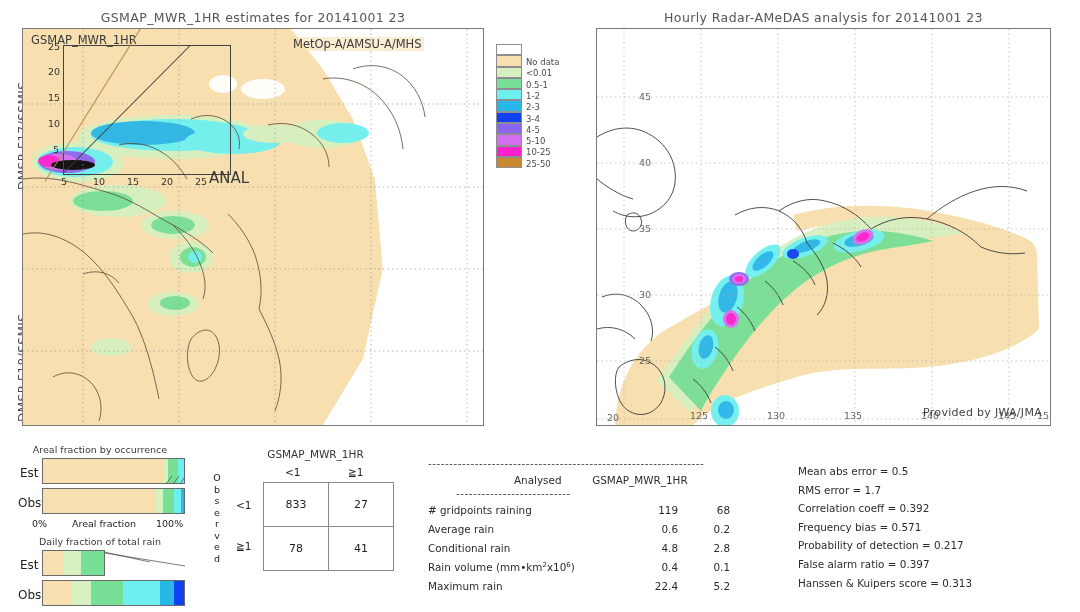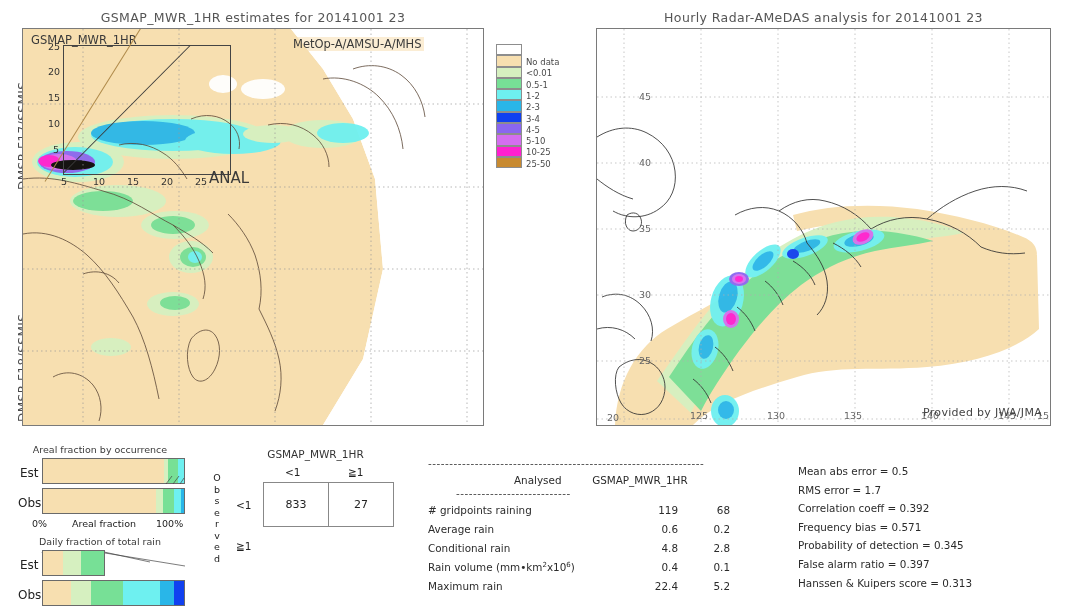--- a/index.html
+++ b/index.html
@@ -400,20 +400,24 @@
       <div>v</div>
       <div>e</div>
       <div>d</div>
     </div>
   <table id="tbl">
     <tbody>
         <tr>
       <td>833</td>
       <td>27</td>
     </tr>
+    <tr>
+      <td>78</td>
+      <td>41</td>
+    </tr>
   </tbody>
     </table>
 </div>
 
 <div id="stats">
   <div class="dash1">-----------------------------------------------------------------</div>
   <div class="colhdr">
     <span>Analysed</span>
     <span style="display:inline-block;width:24px;"></span>
     <span>GSMAP_MWR_1HR</span>
@@ -434,18 +438,18 @@
       <div class="sval2" style="top: 117px;">0.1</div>
       <div class="srow" style="top: 136px;"><span>Maximum rain</span></div>
       <div class="sval1" style="top: 136px;">22.4</div>
       <div class="sval2" style="top: 136px;">5.2</div>
     </div>
   <div id="stats-scores">
       <div class="rcol" style="top: 21px;">Mean abs error = 0.5</div>
       <div class="rcol" style="top: 39.6px;">RMS error = 1.7</div>
       <div class="rcol" style="top: 58.2px;">Correlation coeff = 0.392</div>
       <div class="rcol" style="top: 76.8px;">Frequency bias = 0.571</div>
-      <div class="rcol" style="top: 95.4px;">Probability of detection = 0.345</div>
+      <div class="rcol" style="top: 95.4px;">Probability of detection = 0.217</div>
       <div class="rcol" style="top: 114px;">False alarm ratio = 0.397</div>
       <div class="rcol" style="top: 132.6px;">Hanssen &amp; Kuipers score = 0.313</div>
       <div class="rcol" style="top: 151.2px; margin-top: 46px;">Equitable threat score= 0.238</div>
     </div>
 </div>
 
 </body></html>

